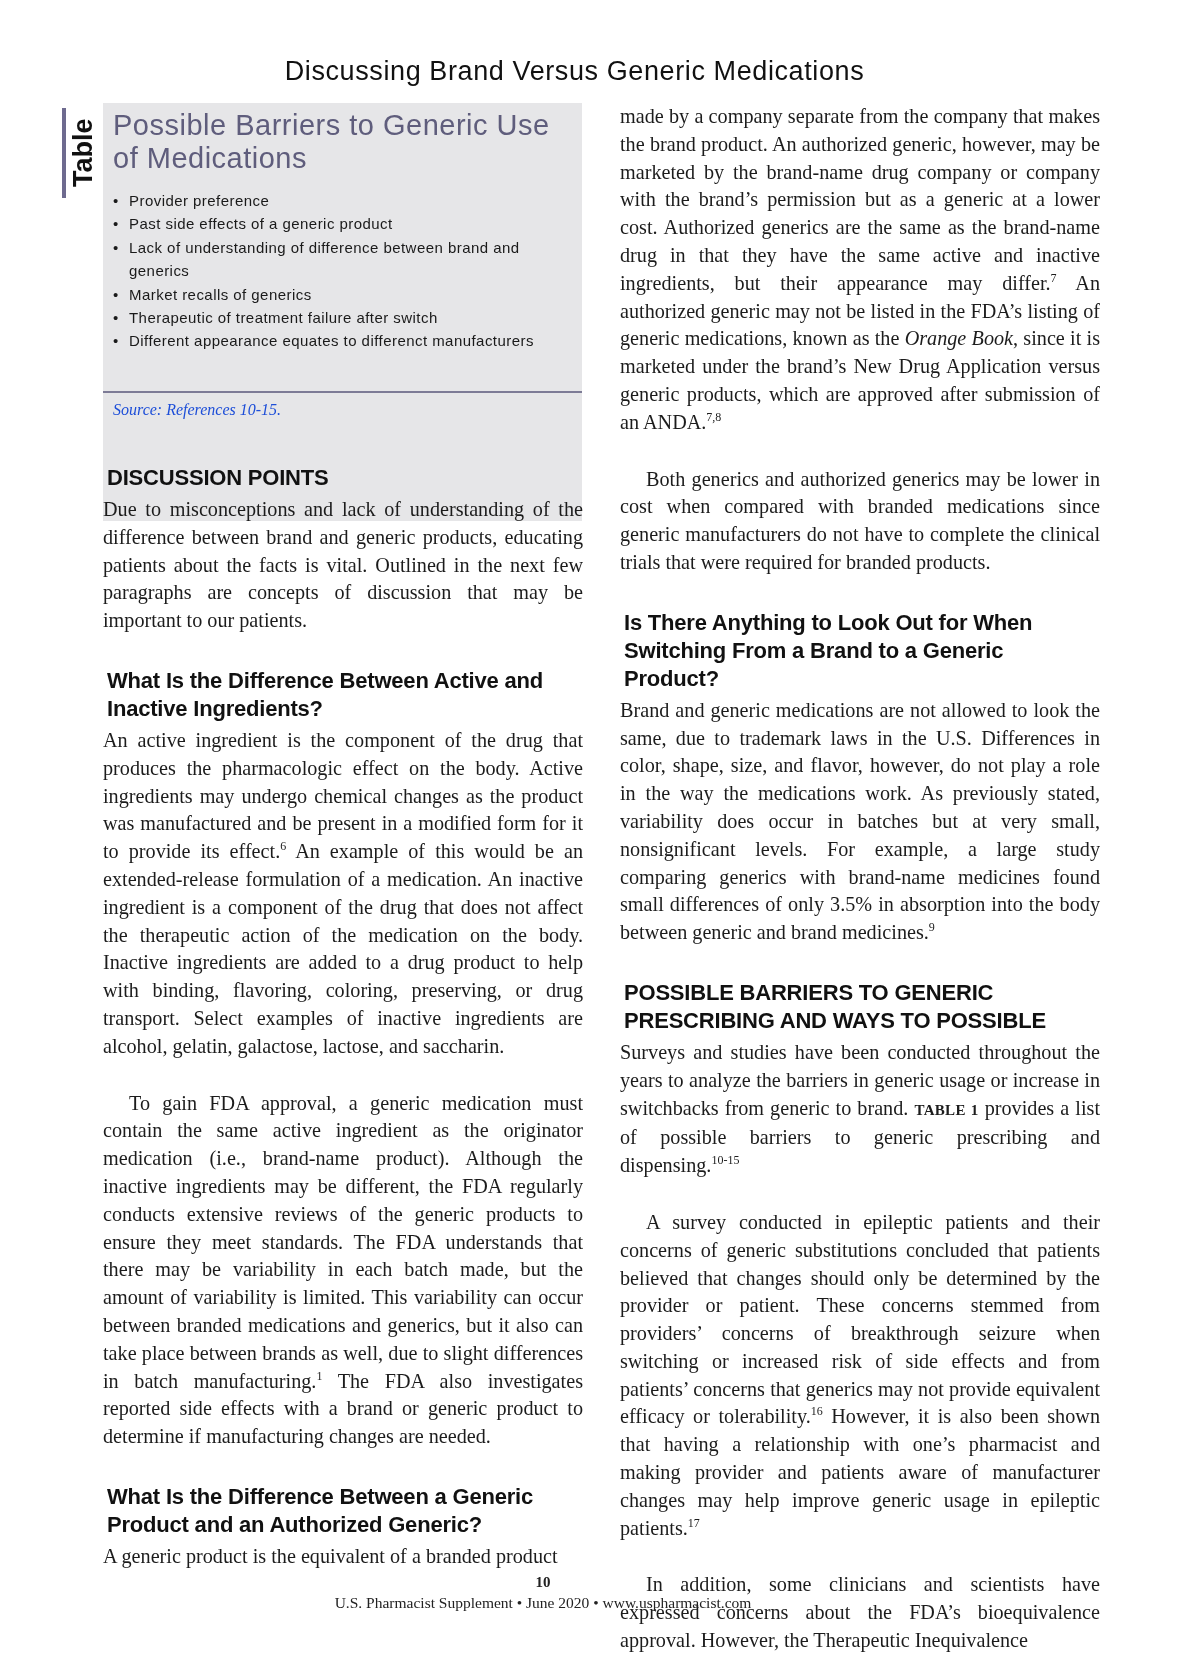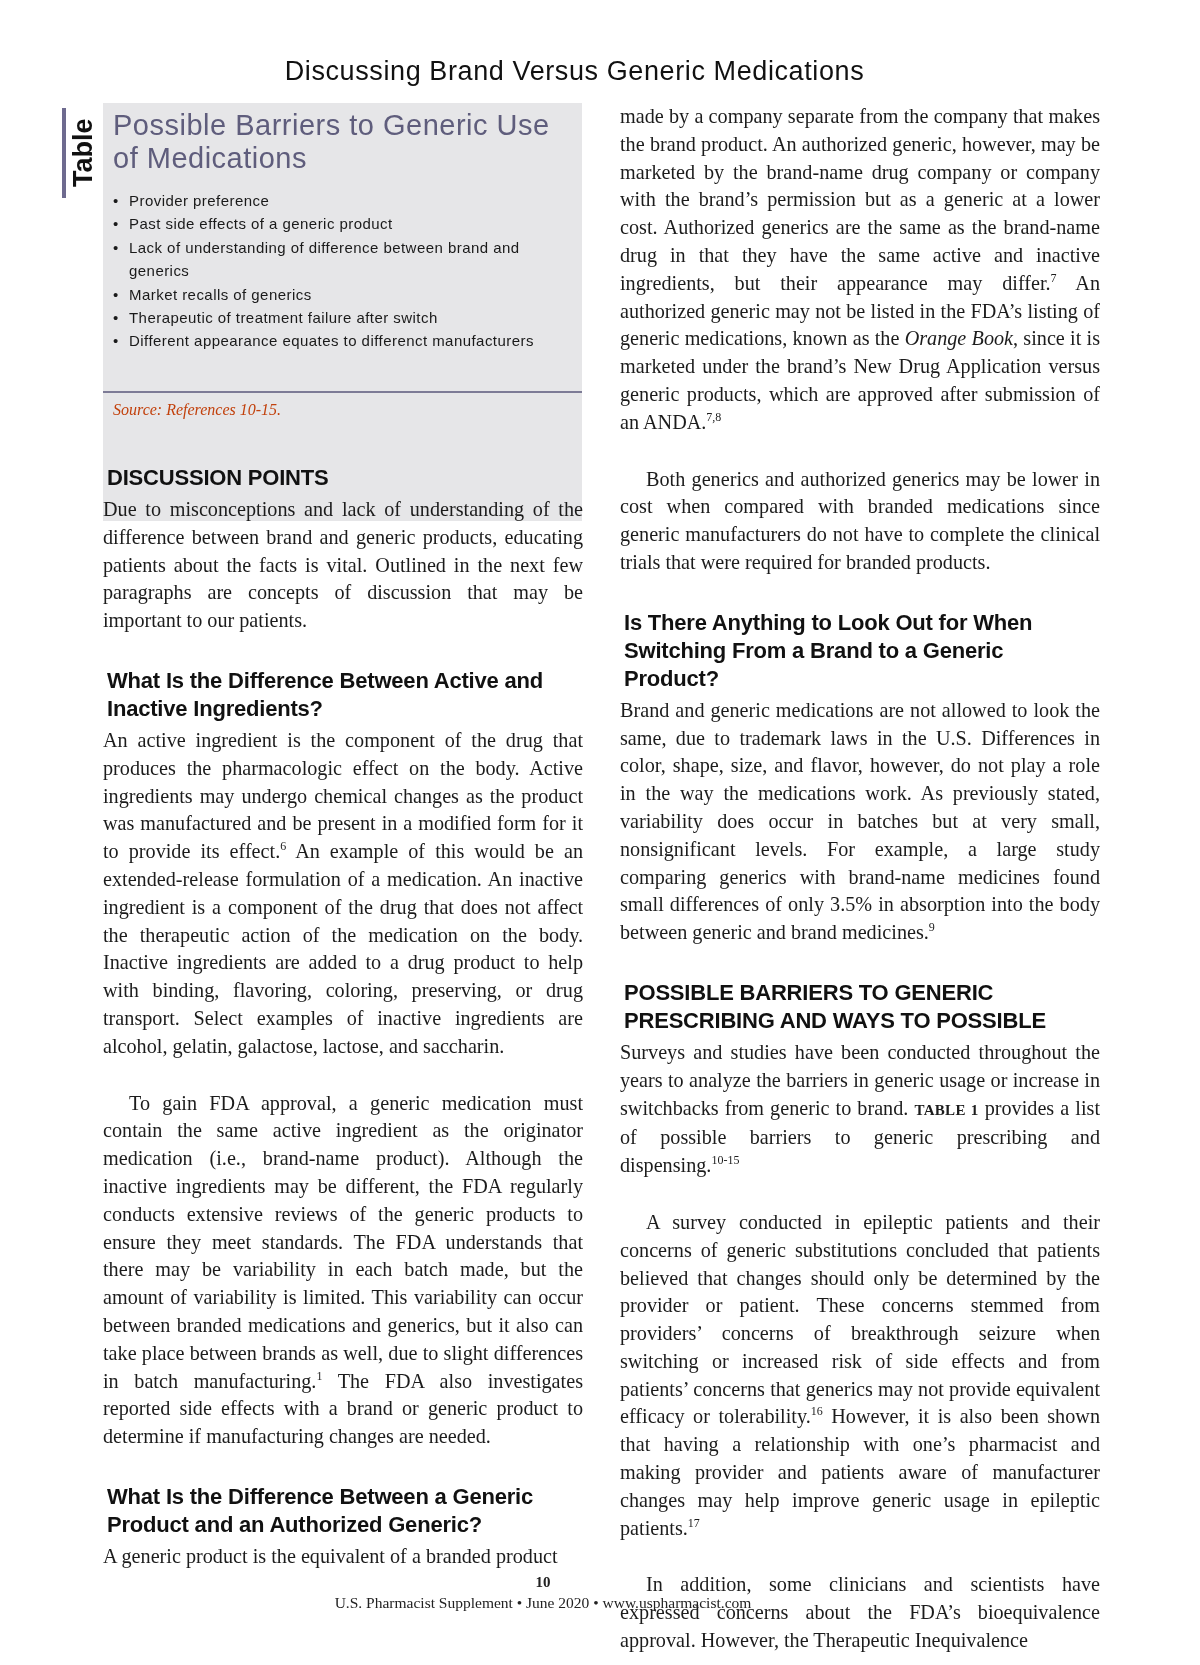--- a/index.html
+++ b/index.html
@@ -38,21 +38,21 @@
   }
   .table-title {
     position: absolute; left: 10px; top: 6px; width: 440px;
     font-family: "Liberation Sans", sans-serif; font-size: 29px; line-height: 33px; color: #5f5d7c; letter-spacing: 0.5px;
   }
   .table-list { position: absolute; left: 10px; top: 86px; width: 460px; margin: 0; padding: 0; list-style: none;
     font-family: "Liberation Sans", sans-serif; font-size: 15px; line-height: 23.4px; color: #1a1a1a; letter-spacing: 0.45px; }
   .table-list li { position: relative; padding-left: 16px; }
   .table-list li::before { content: "\2022"; position: absolute; left: 0; top: 0; }
   .table-rule { position: absolute; left: 0; top: 288px; width: 479px; height: 2px; background: #7d7b96; }
-  .table-source { position: absolute; left: 10px; top: 298px; font-family: "Liberation Serif", serif; font-style: italic; font-size: 16px; color: #c2410c; }
+  .table-source { position: absolute; left: 10px; top: 298px; font-family: "Liberation Serif", serif; font-style: italic; font-size: 16px; color: #1d4ed8; }
   .footer { position: absolute; left: 0; width: 1060px; text-align: center; font-family: "Liberation Serif", serif; color: #222; padding-left: 26px; box-sizing: border-box; }
   .footer-page { top: 1574px; font-weight: bold; font-size: 15px; }
   .footer-line { top: 1594px; font-size: 15.5px; }
 </style>
 </head>
 <body>
 
 <div class="running-head">Discussing Brand Versus Generic Medications</div>
 
 <div class="table-tab">

